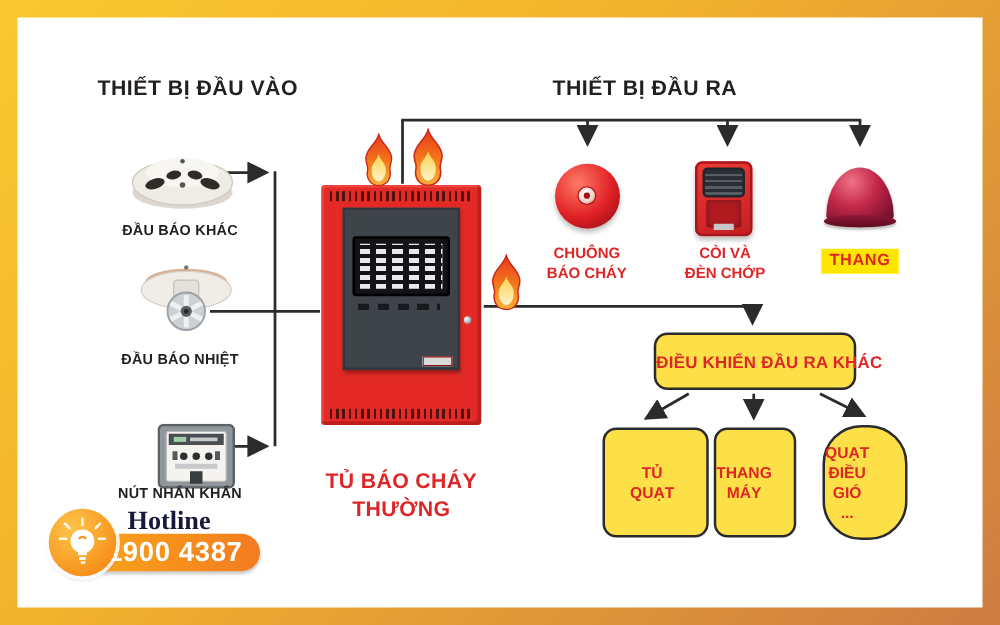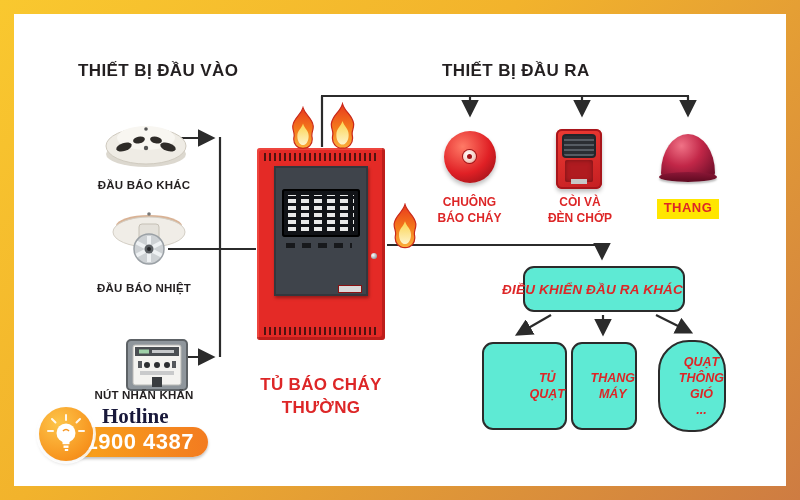--- a/index.html
+++ b/index.html
@@ -45,21 +45,21 @@
   .horn-body{position:absolute;left:9px;top:31px;width:28px;height:22px;background:#B01B20;border-radius:2px;box-shadow:inset 0 0 5px rgba(0,0,0,.35);}
   .horn-tag{position:absolute;left:15px;top:50px;width:16px;height:5px;background:#c7c7c7;}
   .dome{width:54px;height:42px;border-radius:50% 50% 6% 6% / 92% 92% 8% 8%;
     background:radial-gradient(circle at 38% 28%,#F07286,#C22748 45%,#75102C 90%);
     box-shadow:0 2px 3px rgba(0,0,0,.3);}
   .dome-rim{width:58px;height:10px;border-radius:50%;
     background:linear-gradient(180deg,#8C1737,#5E0A20);box-shadow:0 2px 2px rgba(0,0,0,.25);}
   .zone-chip{display:inline-block;background:#FFE600;color:#DD2627;font-weight:bold;font-size:13px;
     padding:1px 7px 2px 7px;letter-spacing:.5px;}
   
-  .flow-box{background:#5eead4;border:2.5px solid #2B2B2B;border-radius:11px;display:flex;align-items:center;justify-content:flex-end;font-style:italic;}
+  .flow-box{background:#fde047;border:2.5px solid #2B2B2B;border-radius:11px;display:flex;align-items:center;justify-content:flex-start;}
   .flow-box .red-label{font-size:12.5px;}
   .ctl-label{color:#DD2627;font-weight:bold;font-size:13.5px;letter-spacing:.2px;white-space:nowrap;}
   
   .hot-circle{width:54px;height:54px;border-radius:50%;
     background:radial-gradient(circle at 35% 30%,#FDC54A,#F7941E 70%,#EE7E17);
     box-shadow:0 0 0 3px rgba(255,255,255,.85),0 2px 4px rgba(0,0,0,.25);z-index:3;}
   .hot-pill{height:30px;border-radius:16px;
     background:linear-gradient(90deg,#F9A61A,#F37B20);
     box-shadow:0 2px 3px rgba(0,0,0,.25);z-index:2;display:flex;align-items:center;justify-content:flex-end;}
   .hot-number{color:#fff;font-weight:bold;font-size:22px;letter-spacing:.5px;padding-right:14px;white-space:nowrap;}
@@ -224,21 +224,21 @@
   </div>
   <div class="abs flow-box" style="left:557px;top:328px;width:62px;height:84px;">
     <div class="red-label">
       <div>THANG</div>
       <div>MÁY</div>
     </div>
   </div>
   <div class="abs flow-box" style="left:644px;top:326px;width:64px;height:88px;border-radius:31px;">
     <div class="red-label">
       <div>QUẠT</div>
-      <div>THÔNG</div>
+      <div>ĐIỀU</div>
       <div>GIÓ</div>
       <div>...</div>
     </div>
   </div>
 
   <div class="abs hot-pill" style="left:52px;top:413px;width:142px;">
     <span class="hot-number">1900 4387</span>
   </div>
   <div class="abs hot-word" style="left:88px;top:390px;">Hotline</div>
   <div class="abs hot-circle" style="left:25px;top:393px;">

